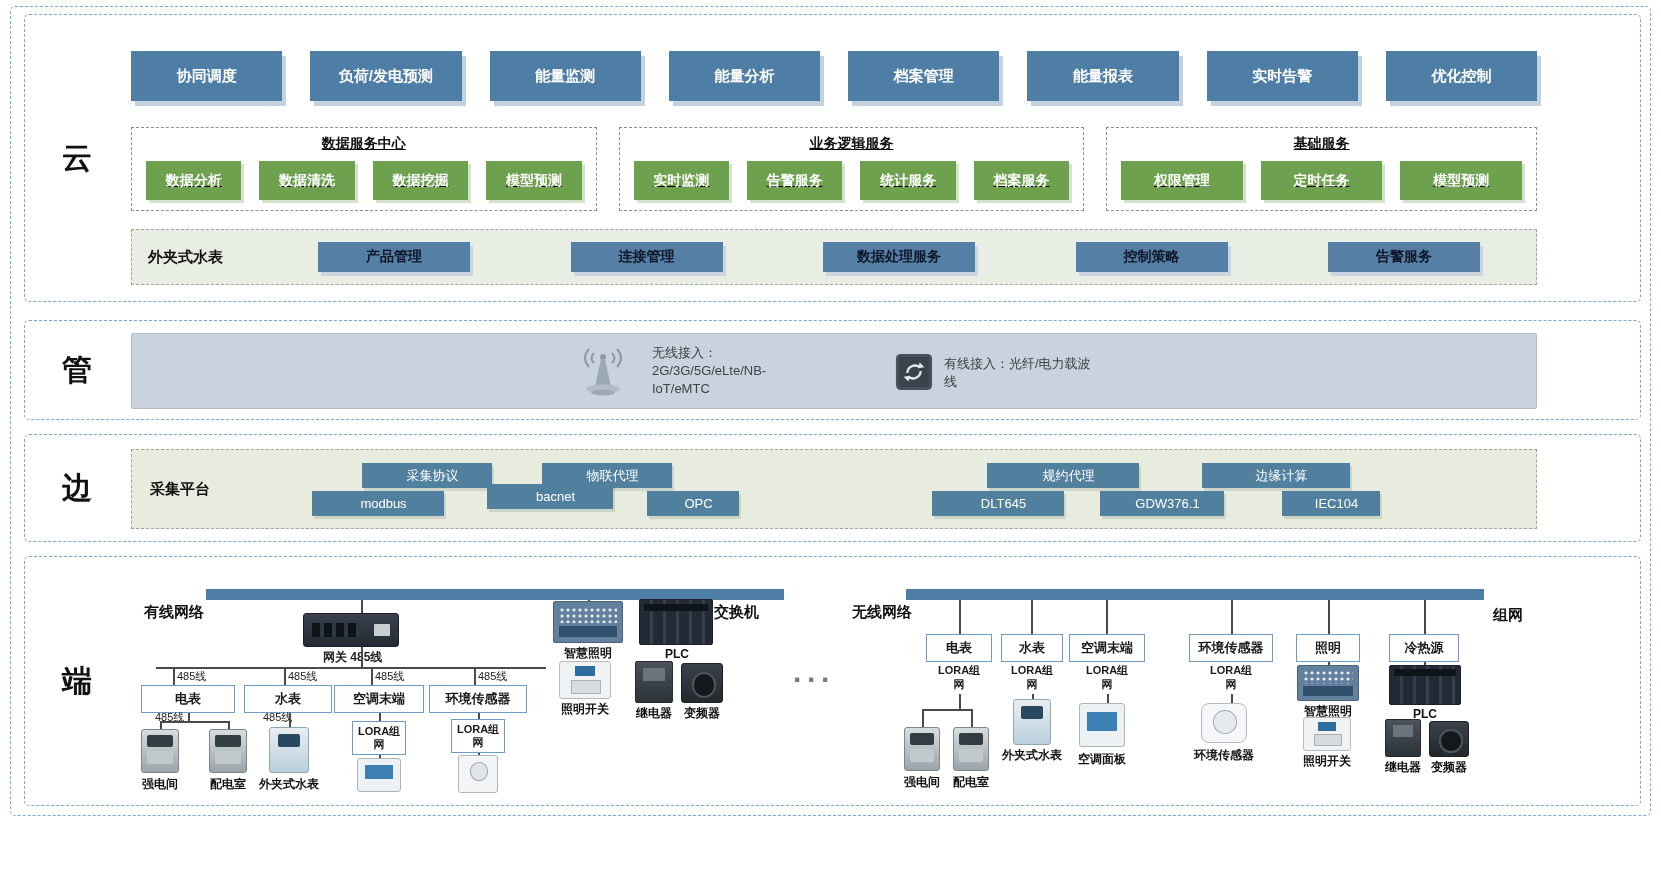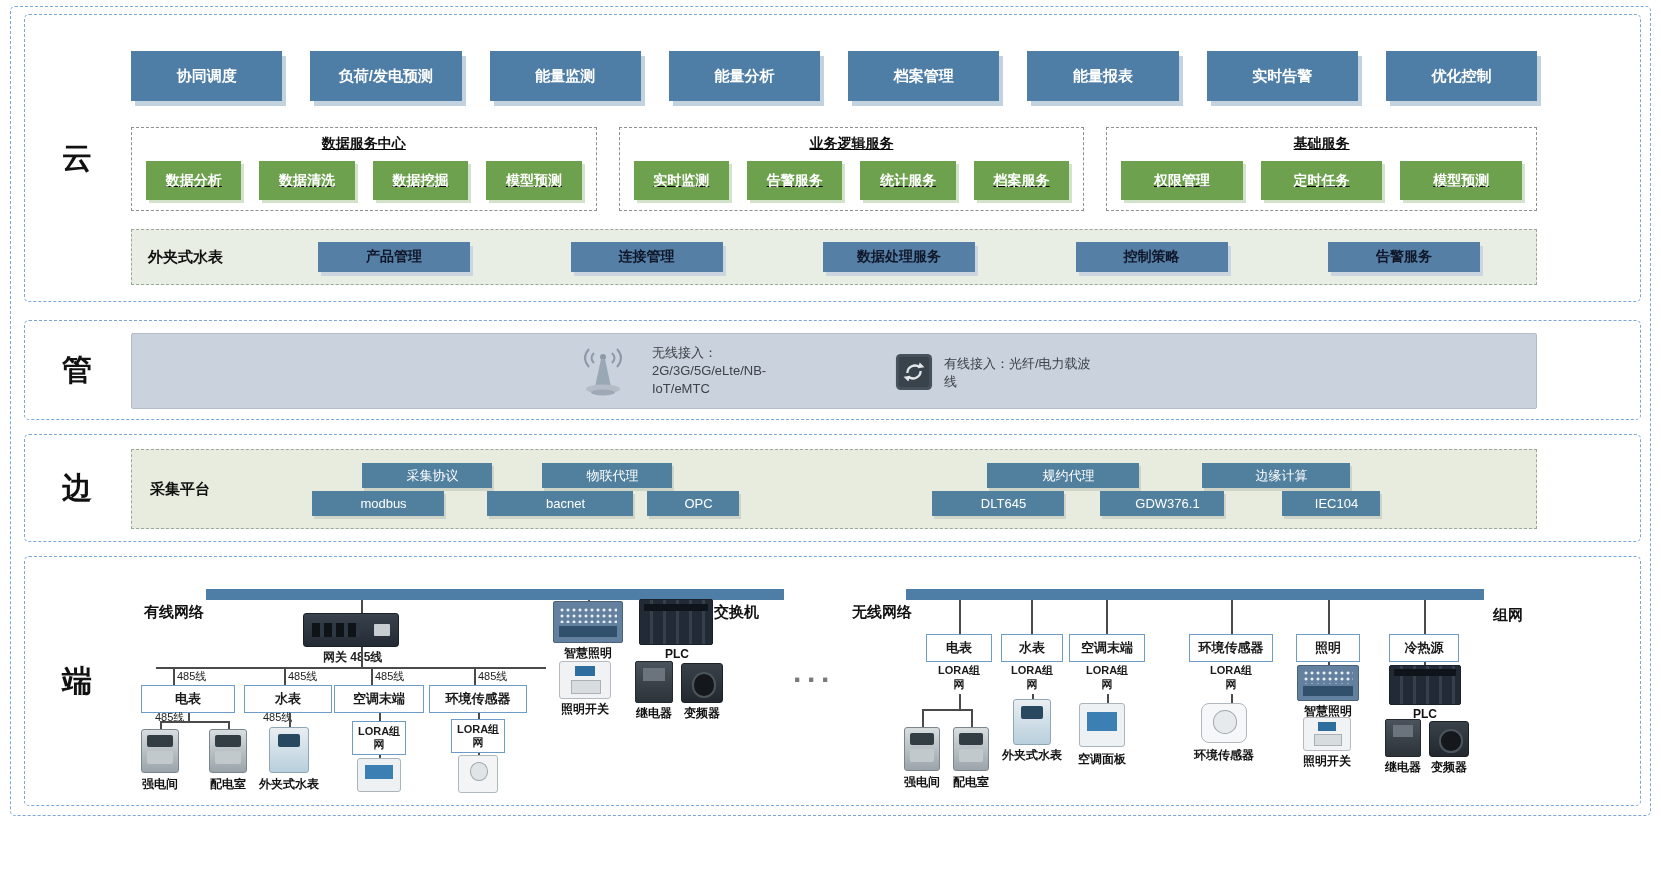--- a/index.html
+++ b/index.html
@@ -192,21 +192,21 @@
 
   <section class="section sec-edge">
     <div class="sec-label">边</div>
     <div class="edge-bar">
       <div class="edge-platform-label">采集平台</div>
       <div class="edge-btn" style="left:230px;top:13px;width:130px">采集协议</div>
       <div class="edge-btn" style="left:410px;top:13px;width:130px">物联代理</div>
       <div class="edge-btn" style="left:855px;top:13px;width:152px">规约代理</div>
       <div class="edge-btn" style="left:1070px;top:13px;width:148px">边缘计算</div>
       <div class="edge-btn" style="left:180px;top:41px;width:132px">modbus</div>
-      <div class="edge-btn" style="left:355px;top:41px;width:146px">bacnet</div>
+      <div class="edge-btn" style="left:355px;top:34px;width:126px">bacnet</div>
       <div class="edge-btn" style="left:515px;top:41px;width:92px">OPC</div>
       <div class="edge-btn" style="left:800px;top:41px;width:132px">DLT645</div>
       <div class="edge-btn" style="left:968px;top:41px;width:124px">GDW376.1</div>
       <div class="edge-btn" style="left:1150px;top:41px;width:98px">IEC104</div>
     </div>
   </section>
 
   <section class="section sec-device">
     <div class="sec-label">端</div>
 

